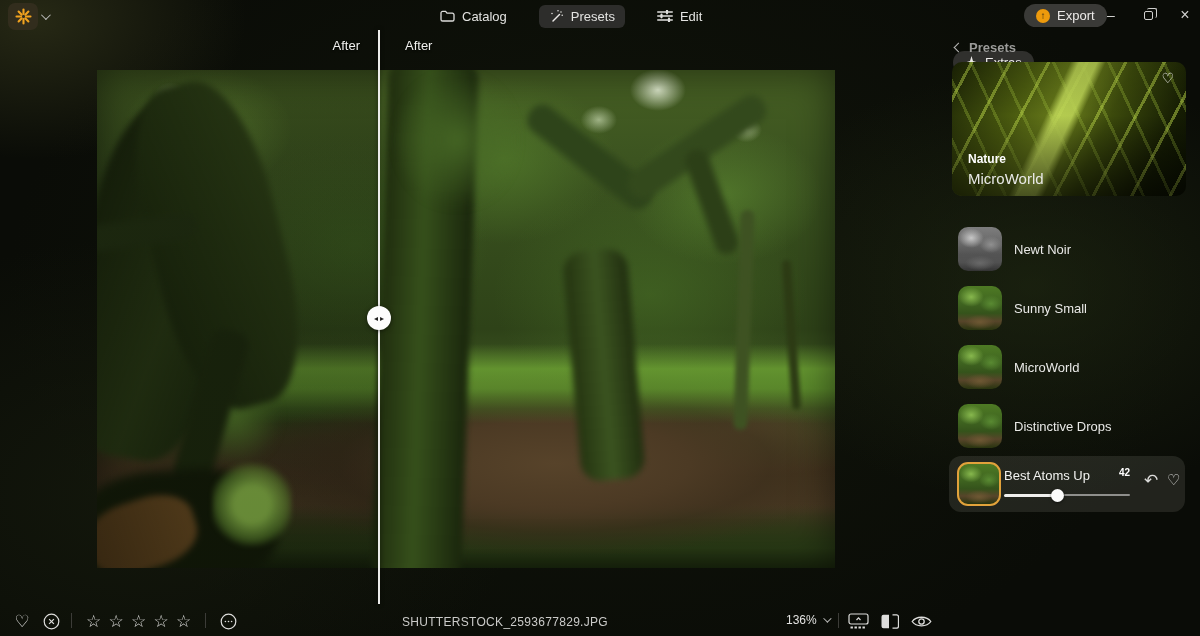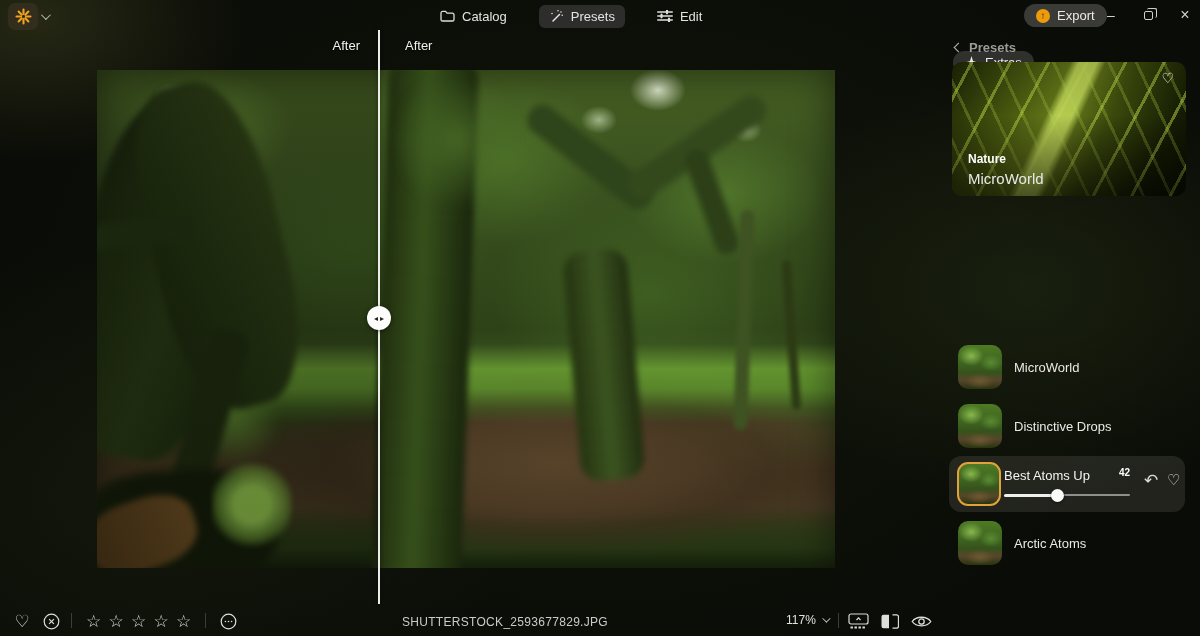--- a/index.html
+++ b/index.html
@@ -233,20 +233,28 @@
     <span class="chev chev-left"></span>
     <span>Presets</span>
   </div>
 
   <div class="abs collection-card">
     <div class="abs coll-title">Nature</div>
     <div class="abs coll-sub">MicroWorld</div>
     <div class="abs coll-heart">♡</div>
   </div>
 
+  <div class="abs preset-row" style="top:227px;">
+    <div class="thumb gray"></div>
+    <div class="preset-label">Newt Noir</div>
+  </div>
+  <div class="abs preset-row" style="top:286px;">
+    <div class="thumb"></div>
+    <div class="preset-label">Sunny Small</div>
+  </div>
   <div class="abs preset-row" style="top:345px;">
     <div class="thumb"></div>
     <div class="preset-label">MicroWorld</div>
   </div>
   <div class="abs preset-row" style="top:404px;">
     <div class="thumb"></div>
     <div class="preset-label">Distinctive Drops</div>
   </div>
 
   <div class="abs sel-card">
@@ -255,24 +263,20 @@
     <div class="sel-value">42</div>
     <div class="slider">
       <div class="track-filled" style="width:50px;"></div>
       <div class="track-rest" style="width:66px;"></div>
       <div class="knob" style="left:47px;"></div>
     </div>
     <div class="sel-undo">↶</div>
     <div class="sel-heart">♡</div>
   </div>
 
-  <div class="abs preset-row" style="top:521px;">
-    <div class="thumb"></div>
-    <div class="preset-label">Arctic Atoms</div>
-  </div>
 
   <div class="abs bb-icon" style="left:12px;">
     <span class="bb-glyph">♡</span>
   </div>
   <div class="abs bb-icon" style="left:41px;">
     <span>
       <svg width="17" height="17" viewBox="0 0 17 17" fill="none" stroke="#dededc" stroke-width="1.2">
         <circle cx="8.5" cy="8.5" r="7.3"></circle>
         <line x1="6.1" y1="6.1" x2="10.9" y2="10.9"></line>
           <line x1="10.9" y1="6.1" x2="6.1" y2="10.9"></line>
@@ -295,21 +299,21 @@
         <circle cx="5.4" cy="8.5" r="0.8" fill="#dededc" stroke="none"></circle>
         <circle cx="8.5" cy="8.5" r="0.8" fill="#dededc" stroke="none"></circle>
         <circle cx="11.6" cy="8.5" r="0.8" fill="#dededc" stroke="none"></circle>
       </svg>
     </span>
   </div>
 
   <div class="abs filename">SHUTTERSTOCK_2593677829.JPG</div>
 
   <div class="abs zoom-ctl">
-    <span>117%</span>
+    <span>136%</span>
     <span class="chev chev-down" style="width:6px;height:6px;"></span>
   </div>
   <div class="abs vdiv" style="left:838px;"></div>
   <div class="abs bb-icon" style="left:848px;">
     <span>
       <svg width="21" height="16" viewBox="0 0 21 16" fill="none" stroke="#dededc" stroke-width="1.2">
         <rect x="1" y="1" width="19" height="10" rx="2"></rect>
         <path d="M8.5 7 L10.5 4.8 L12.5 7"></path>
         <g fill="#dededc" stroke="none">
           <rect x="2.5" y="13.5" width="2.4" height="2"></rect>

